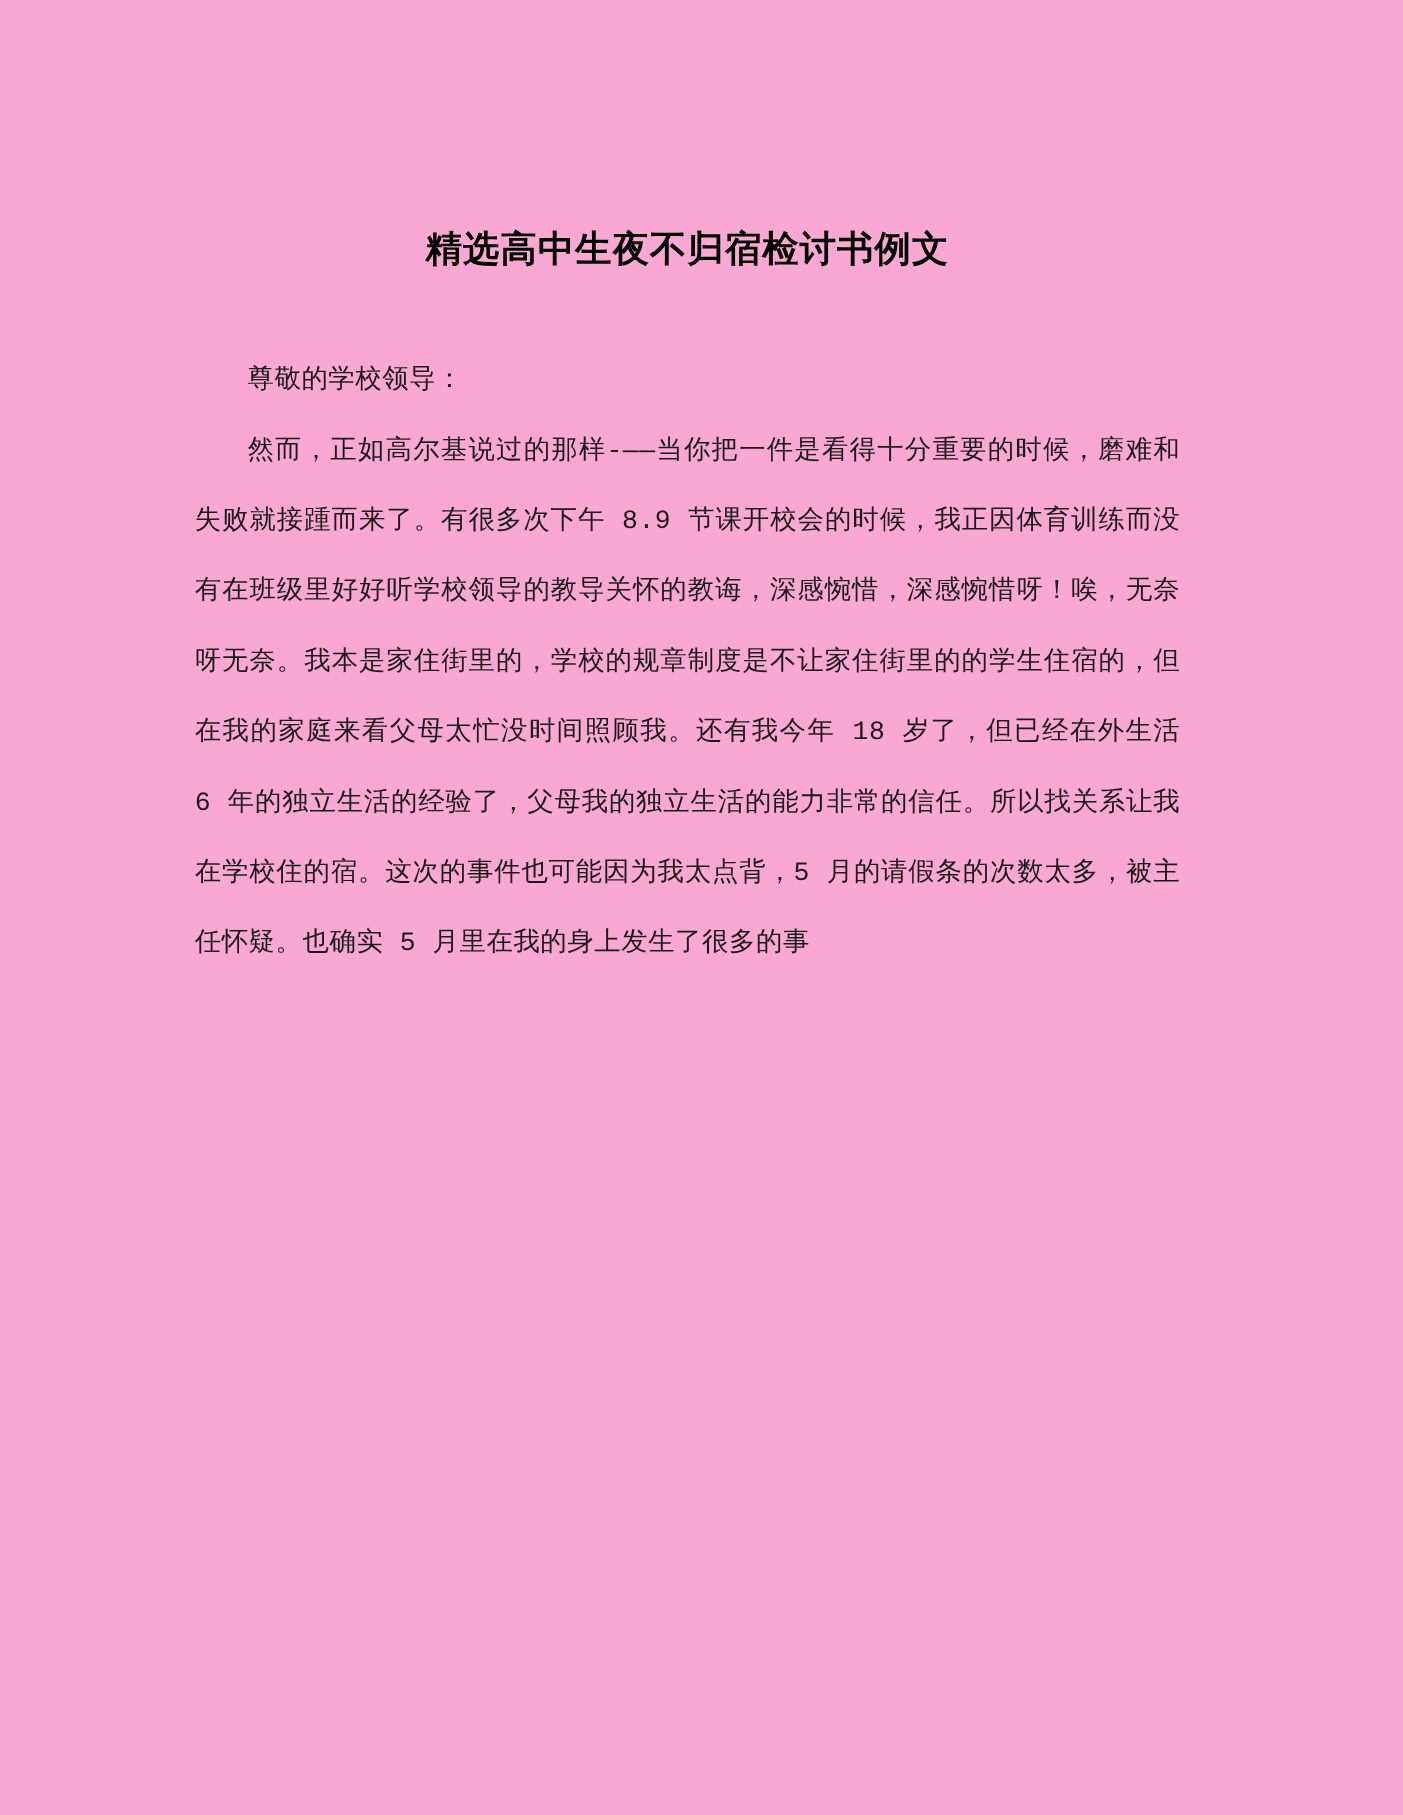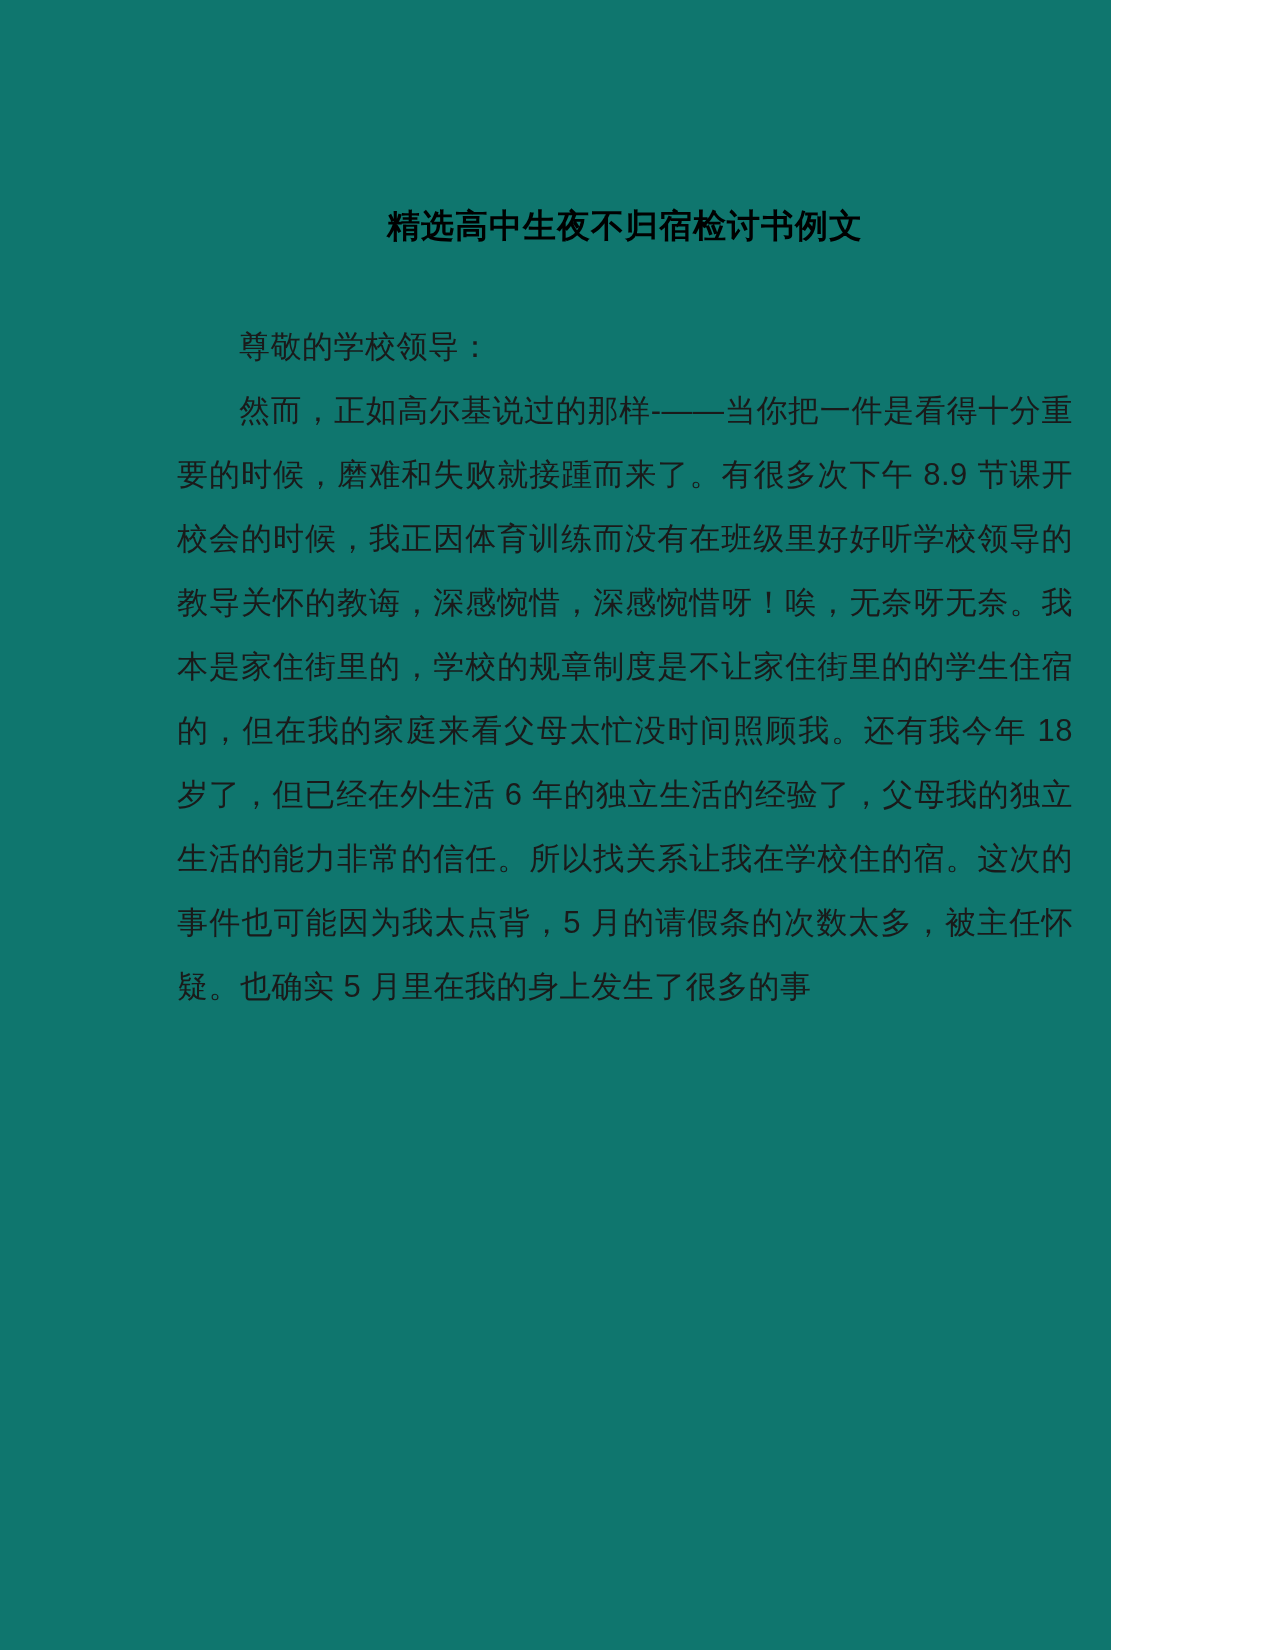--- a/index.html
+++ b/index.html
@@ -2,45 +2,45 @@
 <html lang="zh"><head>
 <meta charset="utf-8">
 <style>
   html, body {
     margin: 0;
     padding: 0;
     background: #ffffff;
   }
   .page {
     position: relative;
-    width: 1111px;
+    width: 1275px;
     height: 1650px;
-    background: #0f766e;
+    background: #f9a8d4;
     overflow: hidden;
   }
   .content {
     position: absolute;
     left: 177px;
     top: 0;
     width: 896px;
   }
   .doc-title {
     margin: 205px 0 0 0;
     text-align: center;
     font-family: "Liberation Sans", "DejaVu Sans", sans-serif;
     font-weight: 700;
     font-size: 33px;
     letter-spacing: 1px;
     color: #000000;
     line-height: 42px;
   }
   .body-text {
     margin-top: 68px;
-    font-family: Liberation Sans, sans-serif;
-    font-size: 31px;
+    font-family: Liberation Mono, monospace;
+    font-size: 24px;
     line-height: 64px;
     color: #1a1a1a;
   }
   .body-text p {
     margin: 0;
     padding: 0;
     text-indent: 2em;
     text-align: justify;
     text-justify: inter-ideograph;
     letter-spacing: 0.5px;

